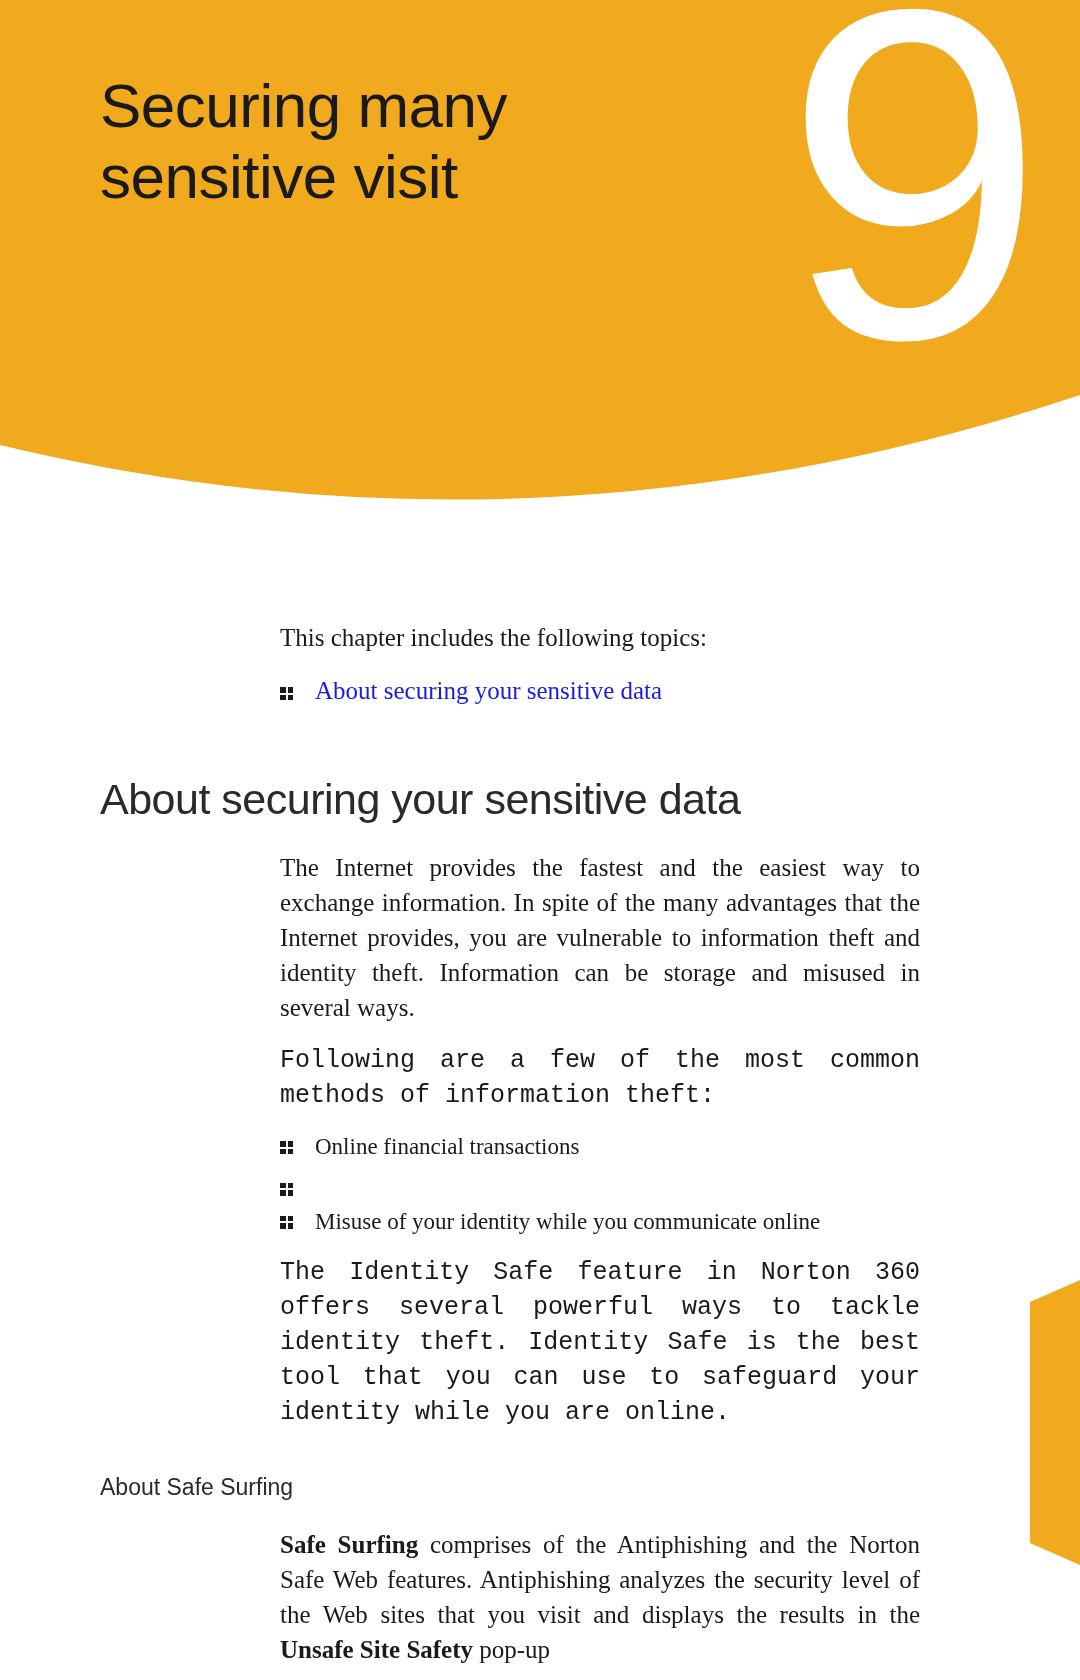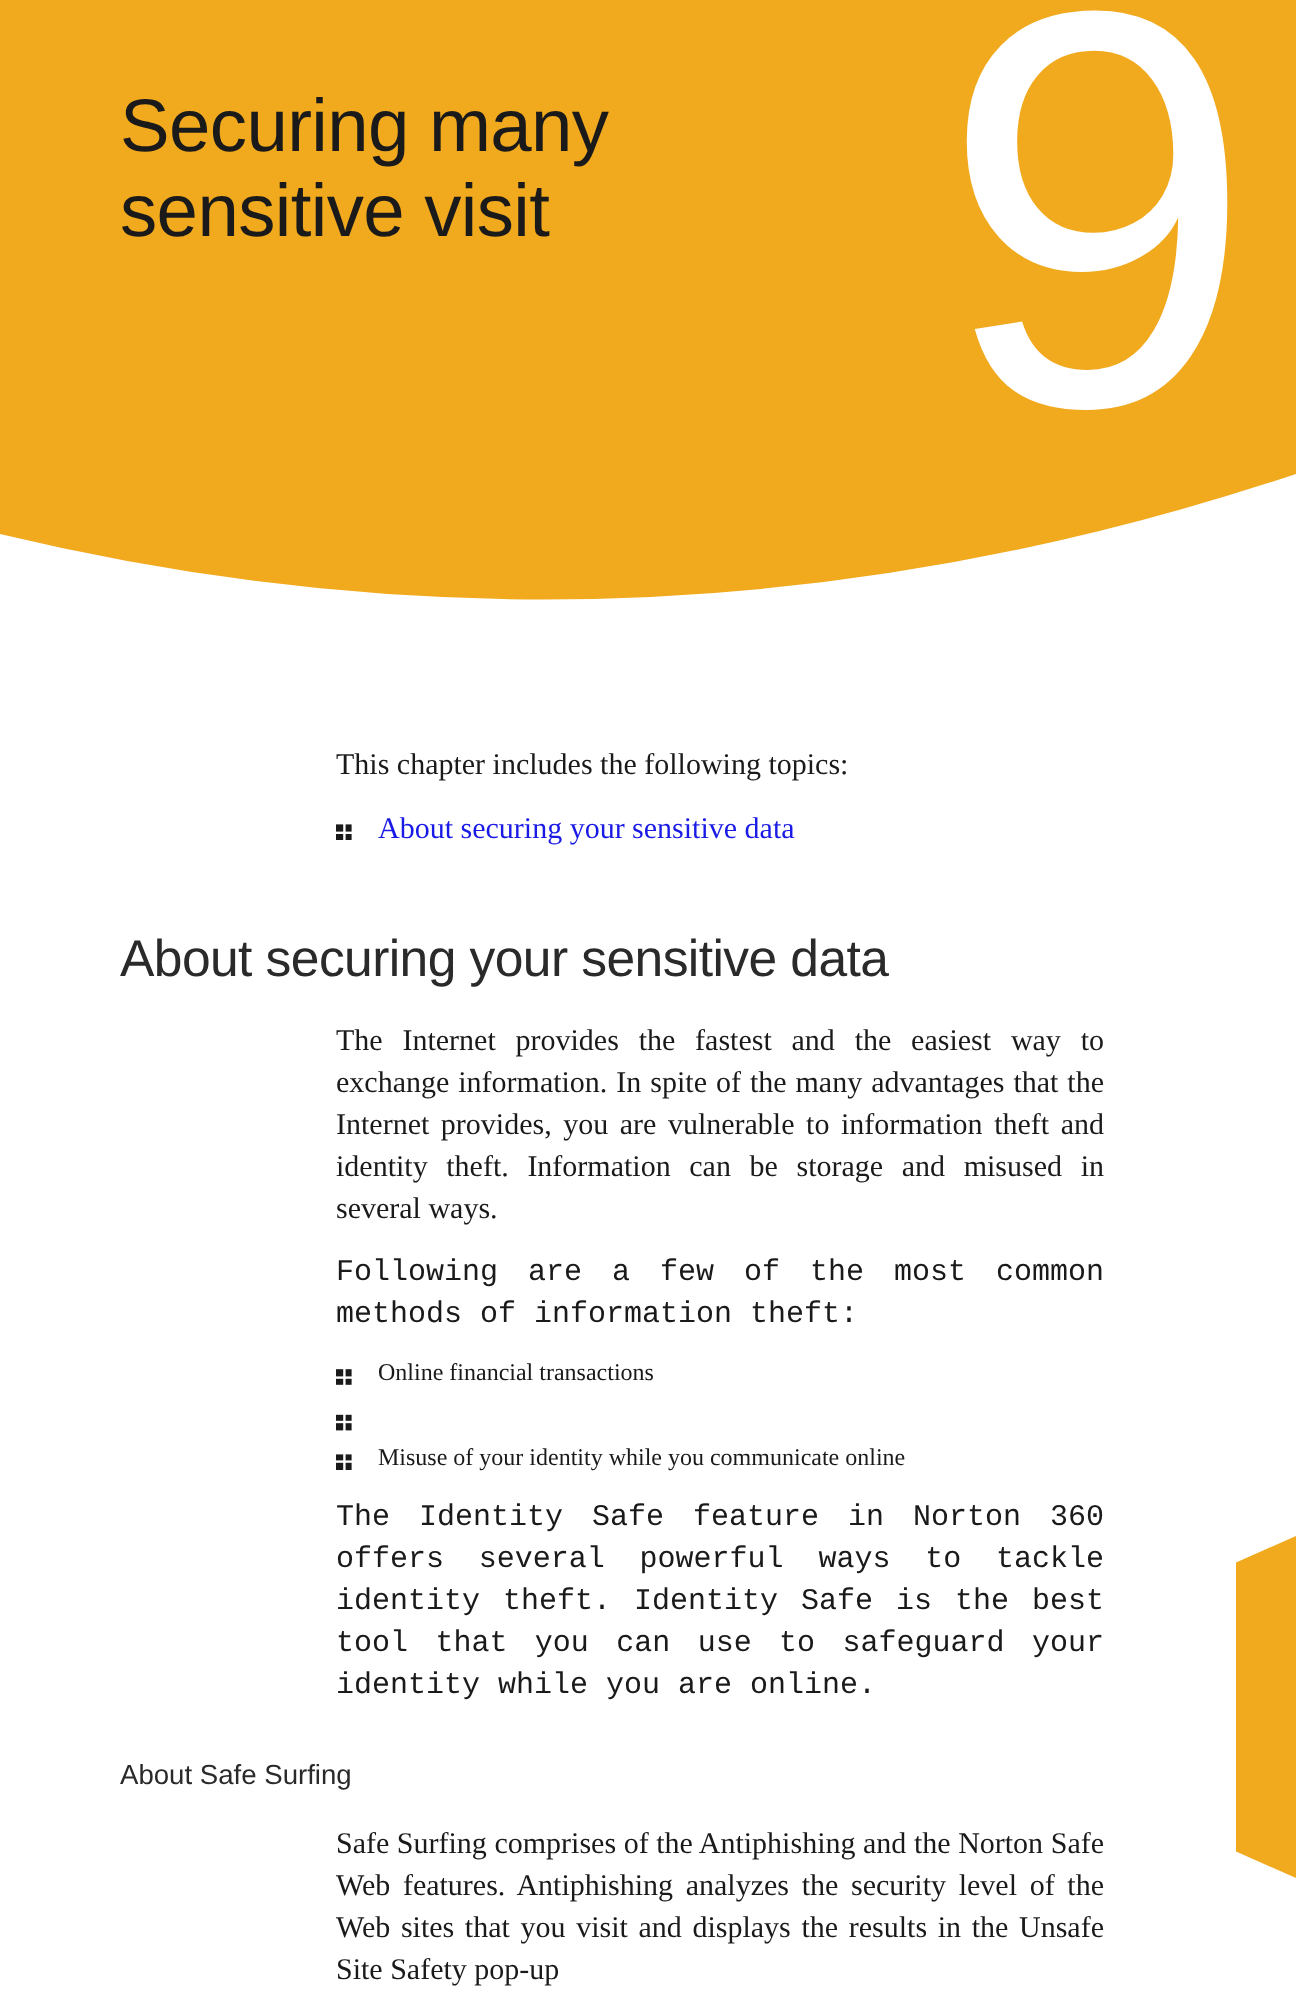--- a/index.html
+++ b/index.html
@@ -118,32 +118,32 @@
     .theft-list {
       margin-left: 280px;
       width: 640px;
       margin-top: 18px;
       list-style: none;
     }
     .theft-list li {
       display: flex;
       align-items: flex-start;
       margin-bottom: 10px;
-      font-size: 20px;
+      font-size: 23px;
       line-height: 1.38;
     }
     .subsection-heading {
       margin-left: 100px;
       margin-top: 44px;
       font-family: 'Segoe UI', 'Helvetica Neue', Arial, sans-serif;
       font-weight: 300;
       font-size: 23px;
       color: #2a2a2a;
     }
-    .body-para b { font-weight: normal; }
+    .body-para b { font-weight: bold; }
     .side-tab {
       position: absolute;
       right: 0;
       top: 1280px;
       width: 50px;
       height: 285px;
       z-index: 2;
     }
   </style>
 </head>

